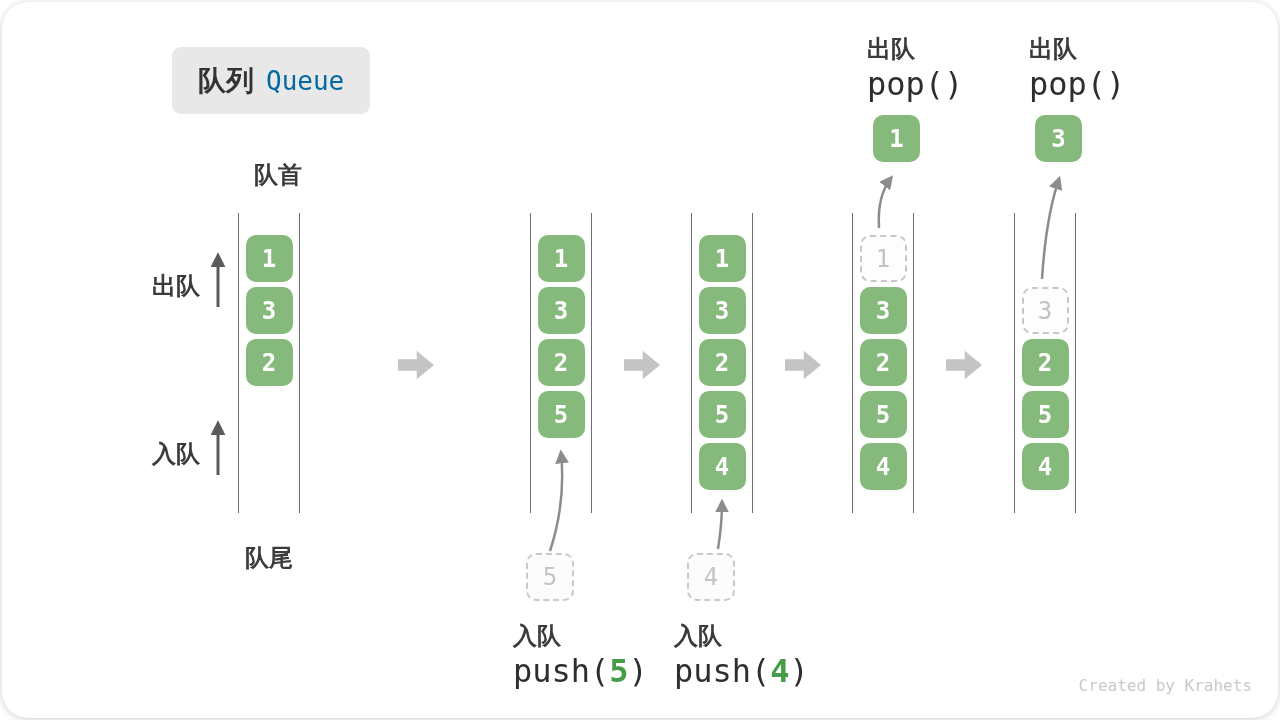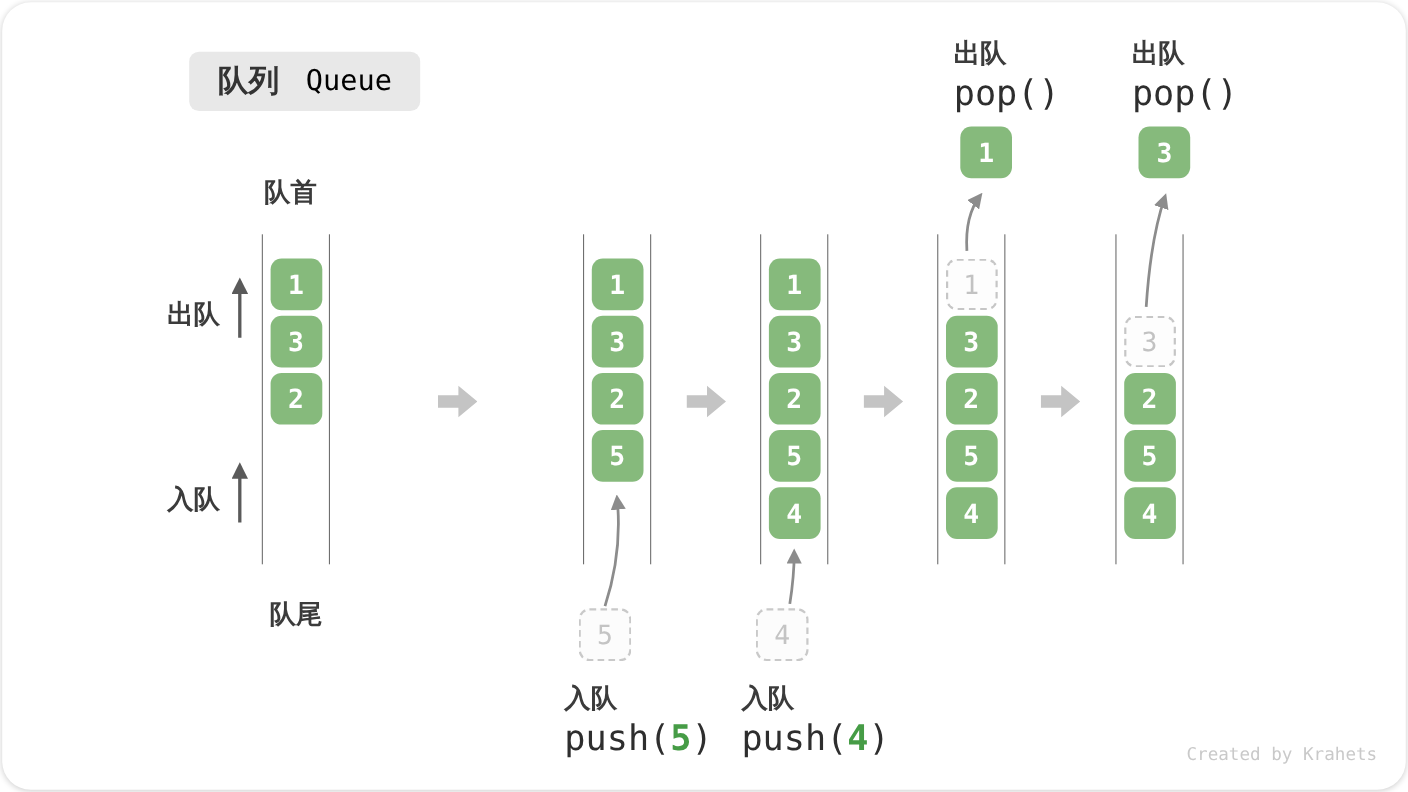--- a/index.html
+++ b/index.html
@@ -9,25 +9,25 @@
     --line-gray:#6f6f6f;
     --ghost-gray:#c6c6c6;
     --text-dark:#3b3b3b;
   }
   *{margin:0;padding:0;box-sizing:border-box;}
   html,body{background:#ffffff;}
   body{width:1280px;height:720px;position:relative;overflow:hidden;
        font-family:"Liberation Sans",sans-serif;}
   .card{position:absolute;inset:2px;background:#fff;border-radius:26px;
         box-shadow:0 1px 6px rgba(0,0,0,0.20);}
-  .title-box{position:absolute;left:170px;top:45px;height:54px;
+  .title-box{position:absolute;left:170px;top:45px;height:67px;
         background:#e8e8e8;border-radius:9px;display:flex;align-items:center;
-        padding:0 26px;gap:24px;}
+        padding:0 26px;gap:12px;}
   .title-zh{font-size:28px;font-weight:bold;color:#333;}
-  .title-en{font-family:"DejaVu Sans Mono",monospace;font-size:26px;color:#000000;}
+  .title-en{font-family:"DejaVu Sans Mono",monospace;font-size:26px;color:#0369a1;}
   .cjk-label{position:absolute;font-size:24px;font-weight:bold;color:var(--text-dark);
         white-space:nowrap;}
   .centered{transform:translateX(-50%);}
   .qline{position:absolute;width:1.5px;background:var(--line-gray);}
   .qbox{position:absolute;width:47px;height:47px;border-radius:10px;
         background:var(--item-green);color:#fff;display:flex;align-items:center;
         justify-content:center;font-family:"DejaVu Sans Mono",monospace;
         font-size:24px;font-weight:bold;}
   .qbox.ghost{background:#fdfdfd;border:2px dashed var(--ghost-gray);
         color:#c2c2c2;font-weight:normal;}
@@ -50,21 +50,21 @@
 </head>
 <body>
 
 <div class="card">
 
   <div class="title-box">
     <span class="title-zh">队列</span>
     <span class="title-en">Queue</span>
   </div>
 
-  <div class="cjk-label centered" style="left:262px;top:157px;">队首</div>
+  <div class="cjk-label centered" style="left:276px;top:157px;">队首</div>
   <div class="cjk-label centered" style="left:267px;top:540px;">队尾</div>
   <div class="cjk-label" style="left:150px;top:268px;">出队</div>
   <div class="cjk-label" style="left:150px;top:436px;">入队</div>
 
   <div id="diagram">
       <div class="">
         <div class="qline" style="left: 235.75px; top: 211px; height: 300px;"></div>
         <div class="qline" style="left: 296.75px; top: 211px; height: 300px;"></div>
         <div class="qbox" style="left: 243.5px; top: 233px;">1</div>
         <div class="qbox" style="left: 243.5px; top: 285px;">3</div>

